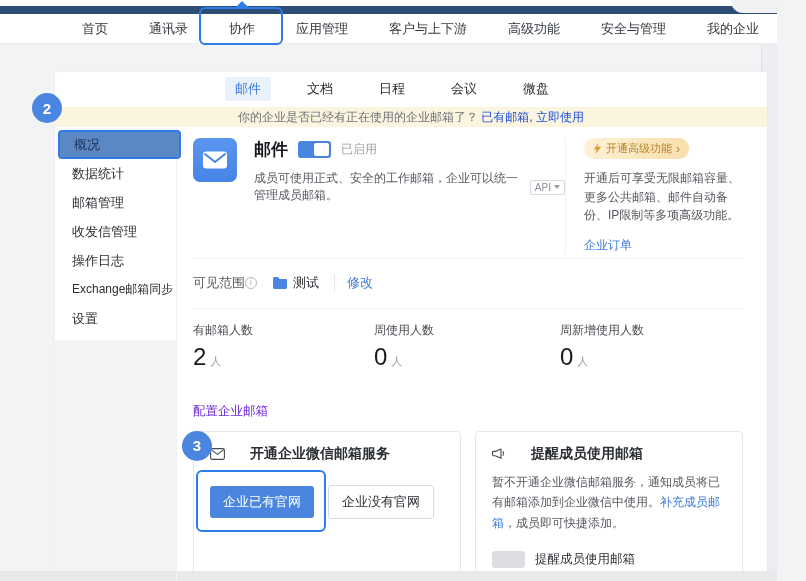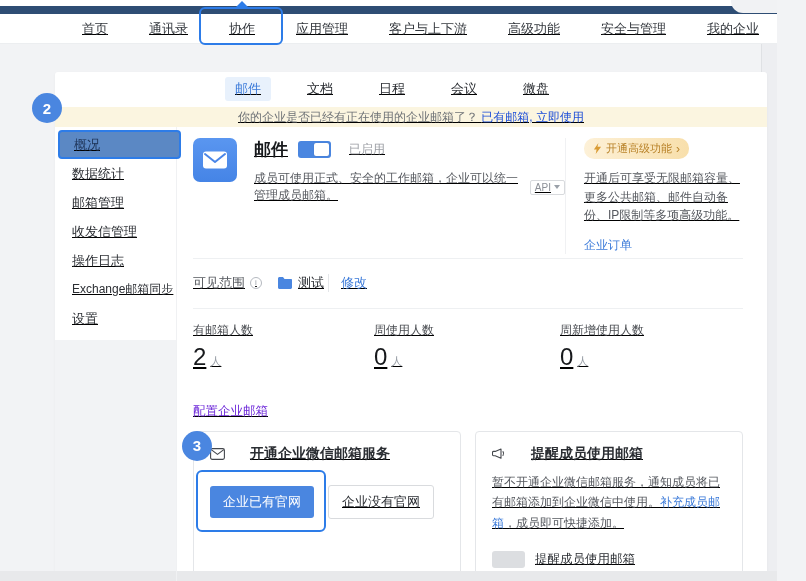--- a/index.html
+++ b/index.html
@@ -1,18 +1,18 @@
 <!DOCTYPE html>
 <html><head>
 <meta charset="utf-8">
 <style>
   * { margin:0; padding:0; box-sizing:border-box; }
   html,body { width:806px; height:581px; overflow:hidden; }
   body { font-family:"Liberation Sans","DejaVu Sans",sans-serif; background:#f2f3f5; }
-  .screen { position:relative; width:777px; height:581px;text-decoration:underline; }
+  .screen { position:relative; width:777px; height:581px; }
 
   
   .win-strip { height:6px; background:#ffffff; }
   .navy-bar { height:8px; background:#2e4d74; }
   .corner-deco { position:absolute; top:0; right:0; width:46px; height:13px;
     background:#f1f2f4; border-bottom-left-radius:12px; z-index:6; }
 
   
   .topnav { height:30px; background:#fff; display:flex; align-items:center;
     padding-left:82px; gap:41px; font-size:13px; color:#33373d;
@@ -55,21 +55,21 @@
 
   .content { flex:1; padding:11px 24px 0 16px; position:relative; }
 
   
   .head-row { display:flex; align-items:flex-start; }
   .app-icon { width:44px; height:44px; border-radius:7px; flex:0 0 44px;
     background:linear-gradient(180deg,#5a96f0,#4584e6); display:flex; align-items:center; justify-content:center; }
   .head-main { margin-left:17px; }
   .title-row { display:flex; align-items:center; gap:10px; }
   .app-title { font-size:17px; font-weight:700; color:#17191c; }
-  .status-text { font-size:12px; color:#9a9da3;margin-left:8px; }
+  .status-text { font-size:12px; color:#9a9da3; }
   .head-desc { margin-top:9px; font-size:12px; color:#55585e; display:flex; align-items:center; gap:6px; }
   .api-tag { display:inline-flex; align-items:center; gap:3px; border:1px solid #d8dadd;
     border-radius:2px; padding:1px 4px; font-size:10px; color:#8b8f96; cursor:pointer; }
   .caret-down { width:0; height:0; border-left:3px solid transparent; border-right:3px solid transparent;
     border-top:4px solid #9aa0a8; display:inline-block; }
 
   
   .toggle { position:relative; width:33px; height:17px; border-radius:3px; cursor:pointer; display:inline-block; }
   .toggle.on { background:#4a86e0; }
   .toggle.off { background:#dcdee1; }
@@ -83,25 +83,25 @@
     border-radius:10px; background:linear-gradient(90deg,#fdf1d8,#f8dfab);
     color:#b9832a; font-size:11px; cursor:pointer; white-space:nowrap; }
   .promo-pill .arrow { font-size:12px; line-height:1; }
   .promo-desc { margin-top:10px; font-size:12px; line-height:1.55; color:#55585e; }
   .promo-link { display:inline-block; margin-top:12px; font-size:12px; color:#3b7ad9; text-decoration:none; cursor:pointer; }
 
   .divider { height:1px; background:#eef0f2; margin-top:4px; }
 
   
   .vis-row { display:flex; align-items:center; padding:15px 0 16px; }
-  .vis-label { font-size:13px; color:#55585e; display:inline-flex; align-items:center; gap:5px; }
+  .vis-label { font-size:13px; color:#55585e; display:inline-flex; align-items:center; }
   .info-icon { width:12px; height:12px; border:1px solid #b5b9c0; border-radius:50%;
     color:#9aa0a8; font-size:8px; line-height:10px; text-align:center; display:inline-block; font-style:normal; }
   .scope-chip { margin-left:16px; display:inline-flex; align-items:center; gap:6px;
-    padding-right:4px; border-right:1px solid #e4e6e9; font-size:13px; color:#2b2e33; }
+    padding-right:15px; border-right:1px solid #e4e6e9; font-size:13px; color:#2b2e33; }
   .edit-link { margin-left:12px; font-size:13px; color:#3b7ad9; text-decoration:none; cursor:pointer; }
 
   
   .usage-title-row { margin-top:19px; display:flex; align-items:baseline; }
   .usage-title { font-size:12.5px; color:#6b6f75; }
   .usage-range { margin-left:10px; font-size:12px; color:#bcbfc5; }
   .stats-row { display:flex; margin-top:13px; }
   .stat:nth-child(1){ width:181px; } .stat:nth-child(2){ width:186px; }
   .stat-label { font-size:12px; color:#4a4d52; }
   .stat-value-row { margin-top:4px; display:flex; align-items:baseline; }

